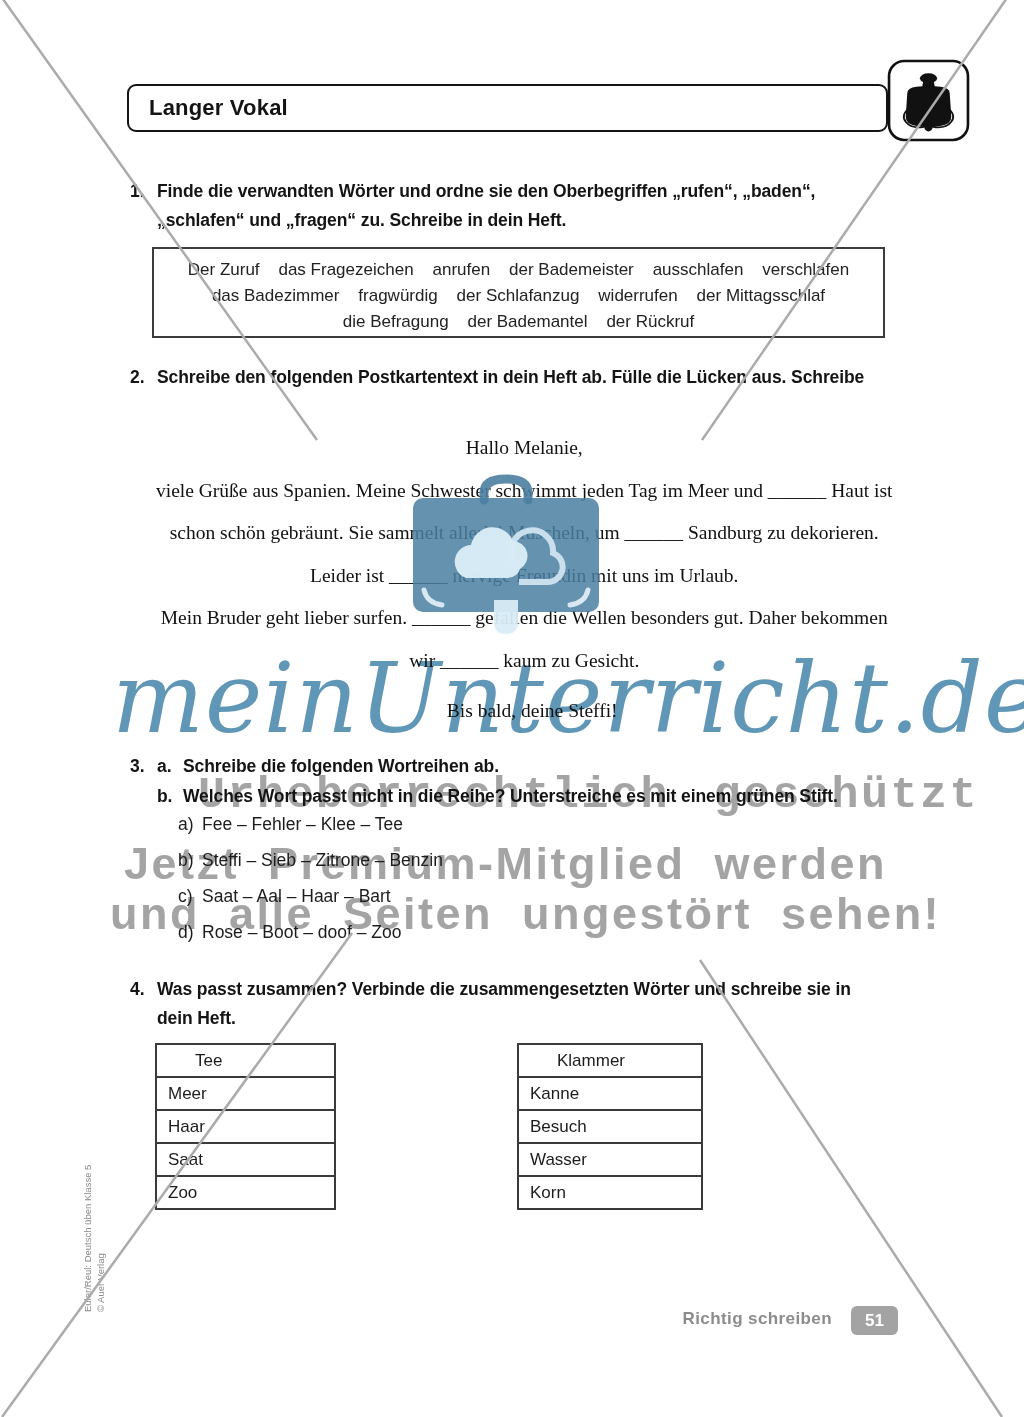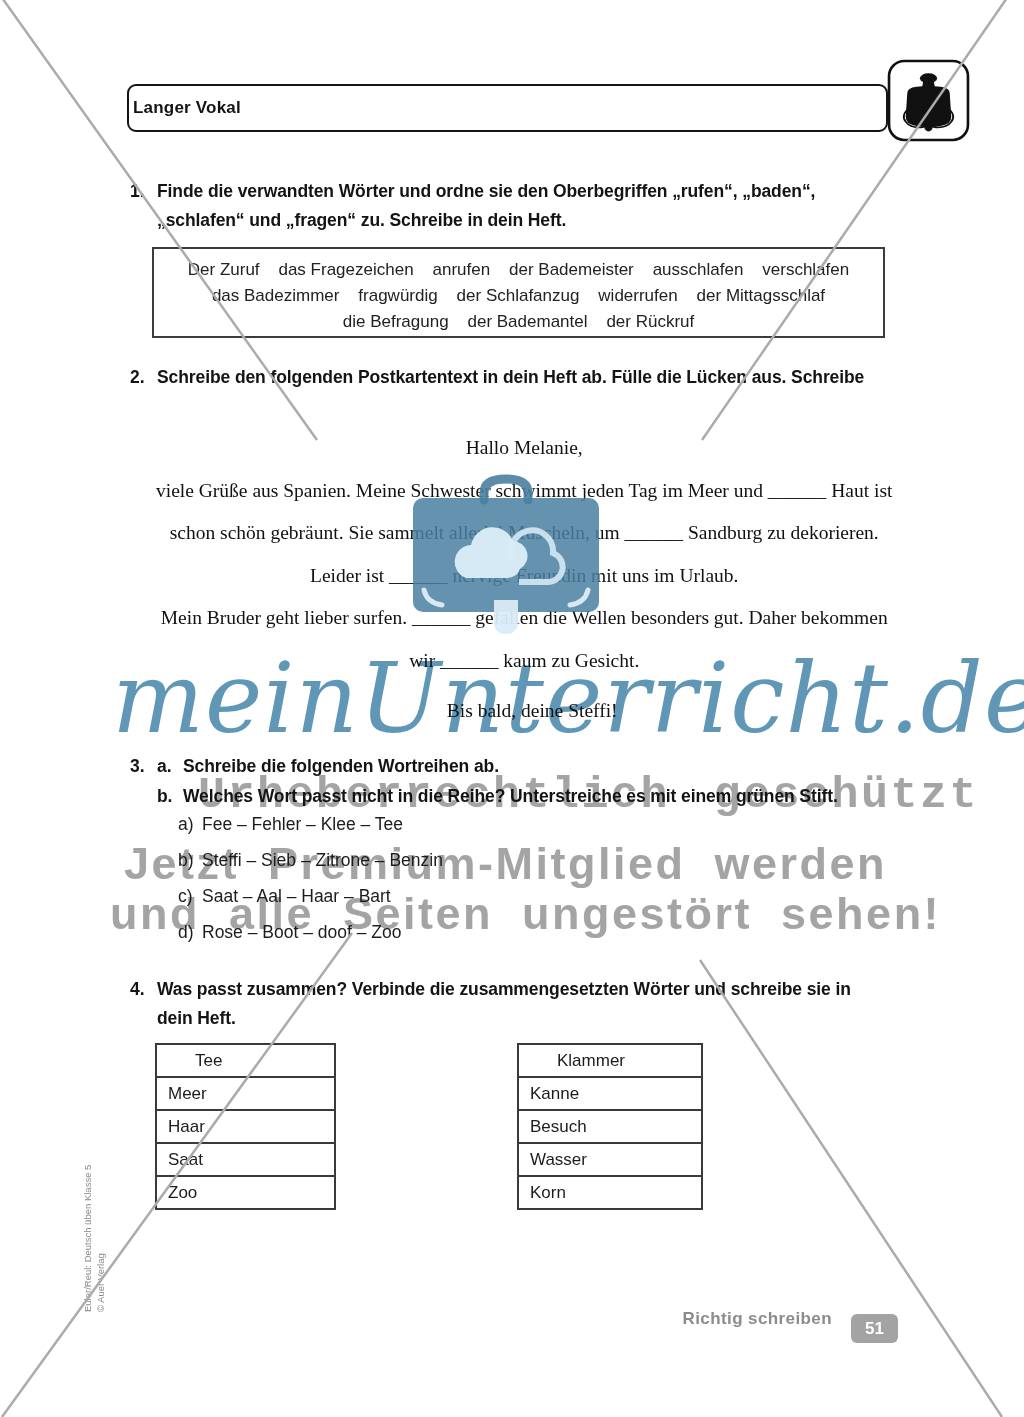--- a/index.html
+++ b/index.html
@@ -9,21 +9,21 @@
   
   .wm-script{position:absolute;left:112px;top:642px;width:820px;z-index:1;
              font-family:"DejaVu Serif",serif;font-style:italic;font-size:97px;
              color:#5b93b4;letter-spacing:1px;white-space:nowrap;opacity:.96;}
   .wm-gray{position:absolute;z-index:1;font-weight:bold;font-size:45px;color:#9b9b9b;
            letter-spacing:2.5px;word-spacing:14px;white-space:nowrap;opacity:.9;}
 
   
   .header-box{position:absolute;left:127px;top:84px;width:757px;height:44px;z-index:2;
               border:2.2px solid #141414;border-radius:9px;display:flex;align-items:center;}
-  .header-title{margin-left:4px;font-size:17px;font-weight:bold;letter-spacing:.2px;}
+  .header-title{margin-left:20px;font-size:22px;font-weight:bold;letter-spacing:.2px;}
   .corner-icon{position:absolute;left:887px;top:59px;width:83px;height:83px;z-index:2;}
 
   
   .task-head{font-size:17.5px;font-weight:bold;line-height:28.5px;letter-spacing:-.1px;}
   .task-row{position:absolute;display:flex;z-index:2;}
   .t-num{width:27px;flex:none;}
   .sub-label{width:26px;flex:none;}
 
   .wordbox{position:absolute;left:152px;top:247px;width:733px;height:91px;z-index:2;
            border:2px solid #3c3c3c;box-sizing:border-box;padding-top:8px;}
@@ -41,21 +41,21 @@
   .cbox-row{box-sizing:border-box;border:2px solid #3a3a3a;height:35px;margin-top:-2px;
             display:flex;align-items:center;padding-left:11px;font-size:17px;color:#1c1c1c;
             background:transparent;}
   .cbox-row:first-child{margin-top:0;padding-left:38px;}
 
   
   .footer-label{position:absolute;left:600px;top:1309px;width:232px;text-align:right;z-index:2;
                 font-size:17px;font-weight:bold;color:#8c8c8c;letter-spacing:.4px;}
   .page-badge{position:absolute;left:851px;top:1306px;width:47px;height:29px;z-index:2;
               background:#a3a3a3;border-radius:6px;color:#ffffff;font-weight:bold;font-size:17px;
-              display:flex;align-items:center;justify-content:center;margin-top:8px;}
+              display:flex;align-items:center;justify-content:center;}
   .credit{position:absolute;left:82px;top:1312px;z-index:2;transform:rotate(-90deg);
           transform-origin:0 0;font-size:9.5px;line-height:12.5px;color:#8a8a8a;
           white-space:nowrap;}
 
   
   .briefcase{position:absolute;left:410px;top:470px;z-index:3;}
   .diag-lines{position:absolute;left:0;top:0;width:1024px;height:1417px;z-index:4;
               pointer-events:none;}
 </style>
 </head>

